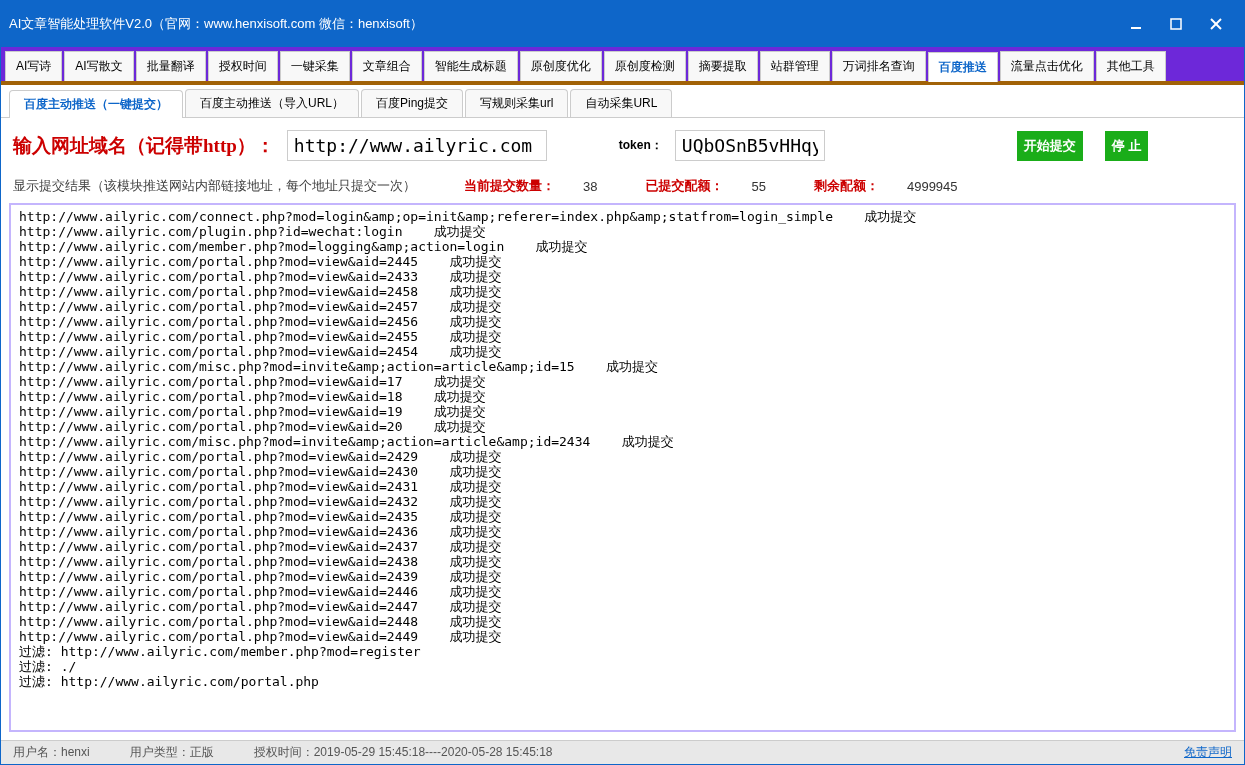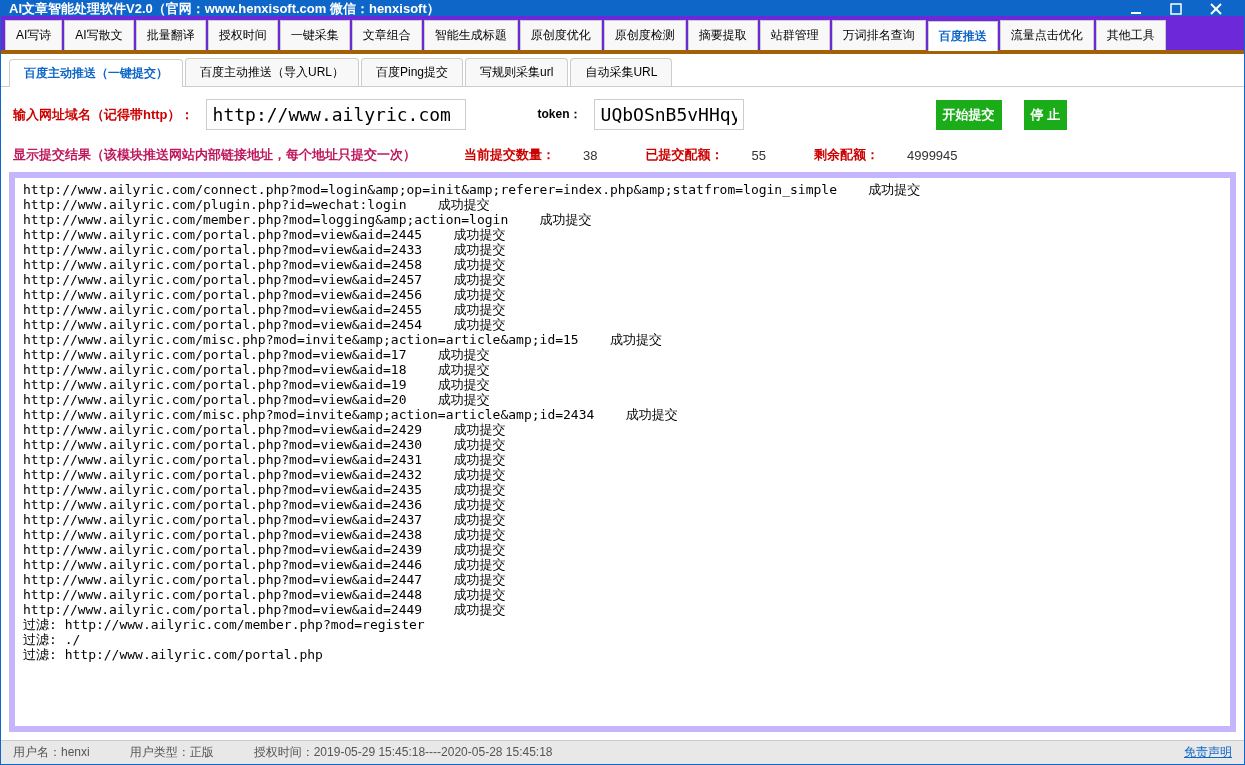--- a/index.html
+++ b/index.html
@@ -1,42 +1,42 @@
 <!DOCTYPE html>
 <html><head>
 <meta charset="utf-8">
 <style>
 * { margin: 0; padding: 0; box-sizing: border-box; }
 body { font-family: "Microsoft YaHei", SimSun, sans-serif; font-size: 12px; background: #fff; overflow: hidden; }
 .window { width: 1245px; height: 765px; display: flex; flex-direction: column; border: 1px solid #0e66c9; }
-.titlebar { height: 15px; background: #0e66c9; color: #fff; display: flex; align-items: center; padding: 0 8px; font-size: 13px; font-weight: bold; }
+.titlebar { height: 46px; background: #0e66c9; color: #fff; display: flex; align-items: center; padding: 0 8px; font-size: 13px; font-weight: normal; }
 .titlebar-text { flex: 1; }
 .win-controls { display: flex; gap: 0; }
 .win-btn { width: 40px; height: 30px; display: flex; align-items: center; justify-content: center; color: #fff; cursor: pointer; }
 .win-btn svg { width: 12px; height: 12px; }
 .main-tabs { display: flex; background: #6d28d9; border-bottom: 4px solid #a16207; padding: 4px 4px 0 4px; gap: 2px; }
 .main-tab { padding: 6px 10px; background: #f8f8f8; border: 1px solid #ccc; border-bottom: none; cursor: pointer; font-size: 12px; white-space: nowrap; }
 .main-tab.active { background: #fff; color: #0e66c9; font-weight: bold; position: relative; top: 1px; }
 .sub-tabs { display: flex; background: #fff; border-bottom: 1px solid #ccc; padding: 4px 8px 0 8px; gap: 2px; }
 .sub-tab { padding: 5px 14px; background: #f8f8f8; border: 1px solid #ccc; border-bottom: none; cursor: pointer; font-size: 12px; border-radius: 4px 4px 0 0; }
 .sub-tab.active { background: #fff; color: #0e66c9; font-weight: bold; position: relative; top: 1px; }
 .form-row { display: flex; align-items: center; padding: 12px 12px; gap: 12px; }
-.form-label { color: #c00; font-weight: bold; font-size: 13px; }
+.form-label { color: #c00; font-weight: bold; font-size: 19px; font-family: Liberation Serif, serif; }
 .text-input { border: 1px solid #ccc; padding: 4px 6px; font-family: monospace; font-size: 18px; }
 .url-input { width: 260px; }
 .token-label { margin-left: 60px; font-weight: bold; }
 .token-input { width: 150px; }
 .btn { padding: 6px 7px; background: #1aad19; color: #fff; border: none; cursor: pointer; font-size: 13px; font-weight: bold; }
 .btn-start { margin-left: 180px; }
 .btn-stop { margin-left: 10px; }
 .stats-row { display: flex; align-items: center; padding: 4px 12px 8px 12px; gap: 8px; font-size: 13px; }
-.stats-label { color: #be185d; font-weight: bold; }
+.stats-label { color: #404040; font-weight: normal; }
 .stats-key { color: #c00; font-weight: bold; margin-left: 40px; }
 .stats-val { color: #333; margin-left: 20px; }
-.log-area { flex: 1; border: 6px solid #c4b5fd; margin: 0 8px; padding: 4px 8px; font-family: monospace, SimSun; font-size: 13px; line-height: 15px; overflow-y: scroll; white-space: pre; background: #fff; position: relative; }
+.log-area { flex: 1; border: 2px solid #c4b5fd; margin: 0 8px; padding: 4px 8px; font-family: monospace, SimSun; font-size: 13px; line-height: 15px; overflow-y: scroll; white-space: pre; background: #fff; position: relative; }
 .log-line { white-space: pre; }
 .statusbar { height: 24px; background: #e8e8e8; border-top: 1px solid #ccc; display: flex; align-items: center; padding: 0 12px; font-size: 12px; color: #555; }
 .status-item { margin-right: 40px; }
 .status-link { margin-left: auto; color: #0e66c9; text-decoration: underline; cursor: pointer; }
 </style>
 </head>
 <body>
 
 <div class="window">
 

